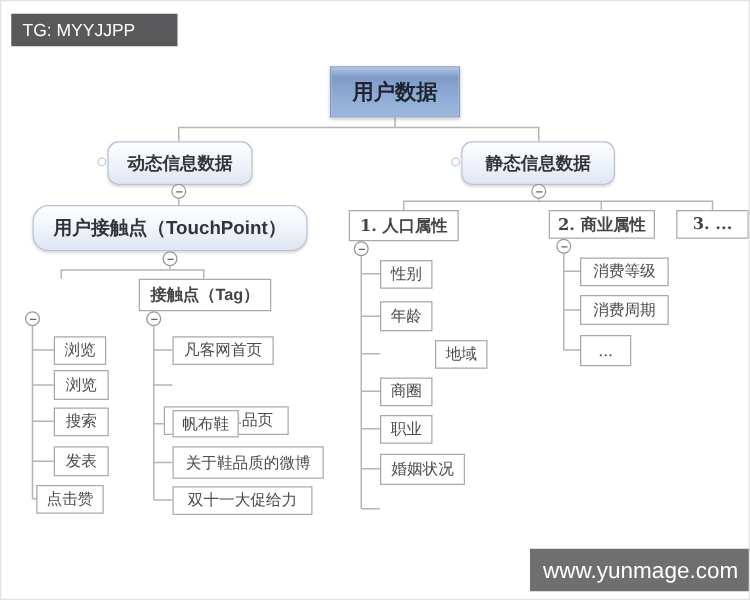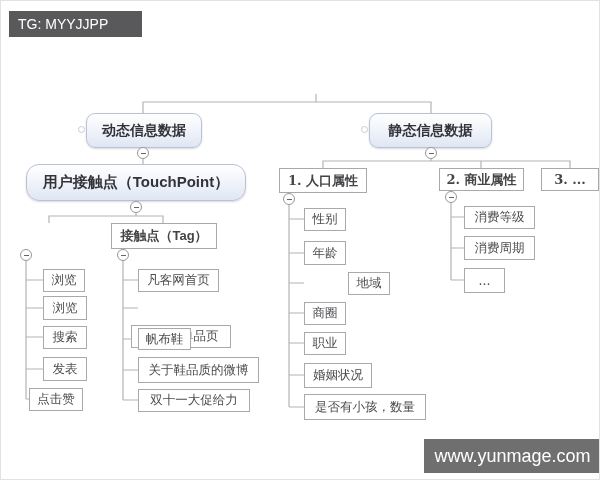--- a/index.html
+++ b/index.html
@@ -121,20 +121,21 @@
              M135,212 V215 M48,222 V215 H162 V222
              M25,260 V398 M25,279 H42 M25,307 H42 M25,336 H42 M25,368 H42 M25,398 H42
              M122,260 V399 M122,279 H137 M122,307 H137 M122,338 H137 M122,369 H137 M122,399 H137
              M430,158 V160 M322,167 V160 H569 V167 M480,160 V167
              M288,204 V406 M288,218 H303 M288,252 H303 M288,282 H303 M288,312 H303 M288,342 H303 M288,374 H303 M288,406 H303
              M450,202 V279 M450,216 H463 M450,247 H463 M450,279 H463"></path>
   </svg>
 
   <div class="banner" id="tg-banner">TG: MYYJJPP</div>
 
+  <div class="node root" id="n-root">用户数据</div>
 
   <div class="node lvl2" id="n-dynamic">动态信息数据</div>
   <div class="node lvl2" id="n-static">静态信息数据</div>
 
   <div class="node lvl2 big" id="n-touchpoint">用户接触点（TouchPoint）</div>
 
   <div class="node hdr" id="n-tag">接触点（Tag）</div>
 
   <div class="node leaf" id="n-b1">浏览</div>
   <div class="node leaf" id="n-b2">浏览</div>
@@ -148,21 +149,20 @@
   <div class="node leaf" id="n-t4">关于鞋品质的微博</div>
   <div class="node leaf" id="n-t5">双十一大促给力</div>
 
   <div class="node hdr serif" id="n-demo">1. 人口属性</div>
   <div class="node leaf" id="n-d1">性别</div>
   <div class="node leaf" id="n-d2">年龄</div>
   <div class="node leaf" id="n-d3">地域</div>
   <div class="node leaf" id="n-d4">商圈</div>
   <div class="node leaf" id="n-d5">职业</div>
   <div class="node leaf" id="n-d6">婚姻状况</div>
-  <div class="node leaf" id="n-d7">是否有小孩，数量</div>
 
   <div class="node hdr serif" id="n-biz">2. 商业属性</div>
   <div class="node leaf" id="n-z2">消费周期</div>
   <div class="node leaf" id="n-z1">消费等级</div>
   <div class="node leaf" id="n-z3">...</div>
 
   <div class="node hdr serif" id="n-more">3. ...</div>
 
   <span class="minus" id="m-dynamic"></span>
   <span class="minus" id="m-static"></span>

